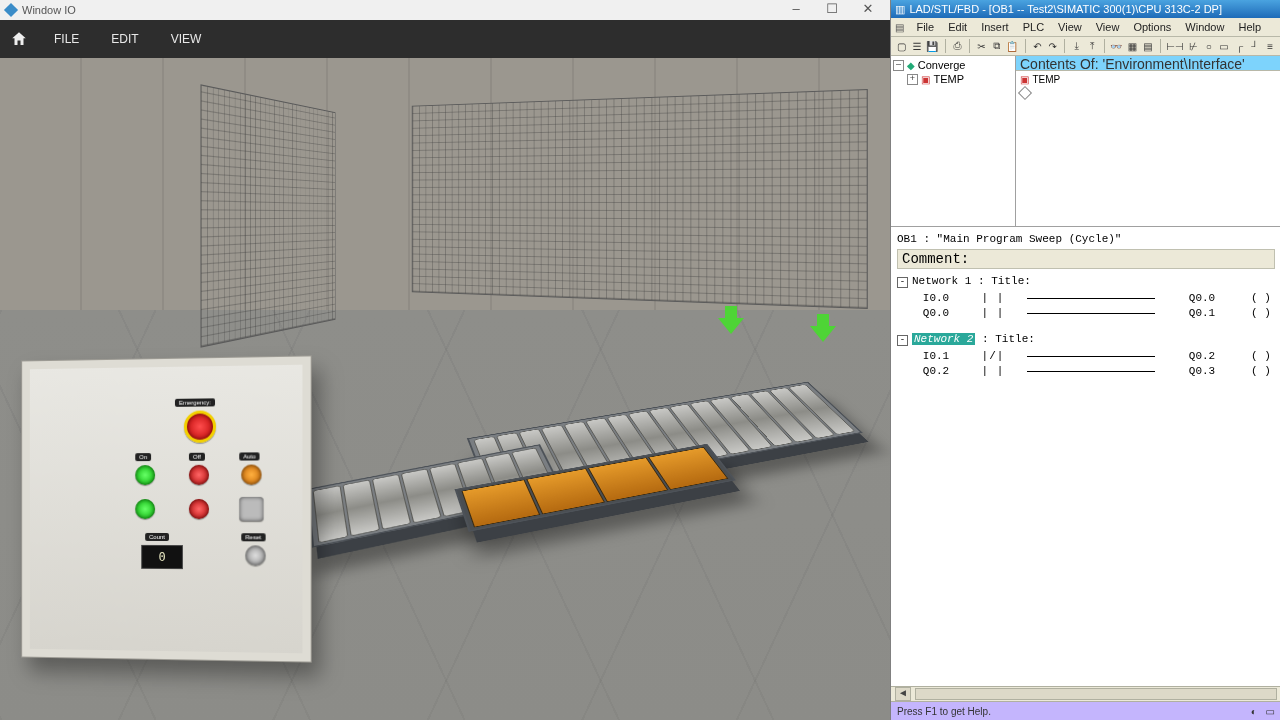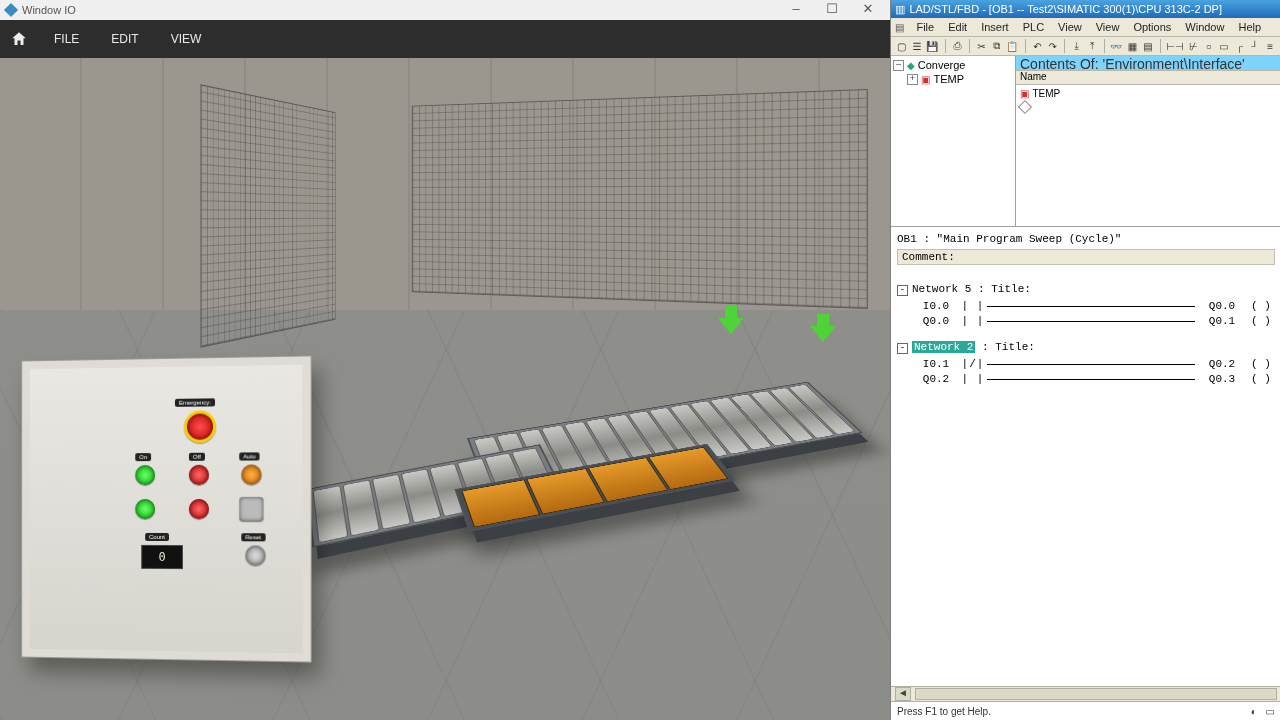--- a/index.html
+++ b/index.html
@@ -219,49 +219,49 @@
 }
 
 #plc-ladder {
   flex:1; background:#fff; overflow:auto;
   font-family:"Courier New", monospace; font-size:11px; color:#000;
   padding:4px 6px;
 }
 .ob-title { margin:2px 0 4px 0; }
 .comment-bar {
   background:#ece9d8; border:1px solid #c0c0b0;
-  font-size:11px; padding:1px 4px; margin-bottom:18px;
+  font-size:14px; padding:1px 4px; margin-bottom:6px;
 }
 .net-title { font-size:11px; margin:4px 0 3px 0;}
 .net-title .box {
   display:inline-block;width:9px;height:9px;border:1px solid #666;
   font-size:9px;line-height:8px;text-align:center;margin-right:4px;
 }
 .net-title.sel .nw {
-  background:#2aa89a;color:#fff;padding:0 2px;
-}
-.rung { height:14px; display:flex; align-items:center; margin:1px 0 1px 14px;}
+  background:#2aa89a;color:#fff;padding:0 2px;font-style:italic;
+}
+.rung { height:14px; display:flex; align-items:center; margin:1px 0 1px 14px;gap:20px;}
 .rung .addr-in { width:50px; text-align:center; }
 .rung .contact {
   width:24px; text-align:center; letter-spacing:1px;
 }
 .rung .wire { flex:1; border-bottom:1px solid #000; height:0; margin:0 2px;}
 .rung .addr-out { width:50px; text-align:center;}
 .rung .coil { width:28px; text-align:center; }
 
 #plc-hscroll {
   height:14px; background:#ece9d8; border-top:1px solid #b0b0a0;
   display:flex; align-items:center; font-size:10px; padding:0 4px; color:#444;
 }
 #plc-hscroll .arrow {
   width:14px; height:12px; background:#ddd9c8; border:1px solid #b0b0a0;
   text-align:center; line-height:10px; margin-right:4px;
 }
 #plc-statusbar {
-  height:18px; background:#ffffff; border-top:1px solid #b0b0a0;
+  height:18px; background:#c4b5fd; border-top:1px solid #b0b0a0;
   display:flex; align-items:center; font-size:10px; padding:0 6px; color:#333;
   justify-content: space-between;
 }
 #plc-statusbar .ricons span { margin-left:6px; }
 </style>
 </head>
 <body>
 
 <div id="root">
 
@@ -416,38 +416,37 @@
         </div>
         <div class="tree-row" style="padding-left:14px;">
           <span class="exp">+</span>
           <span class="ic2" style="color:#c33;">▣</span>
           <span>TEMP</span>
         </div>
       </div>
 
       <div id="plc-contents">
         <div class="hdr">Contents Of: 'Environment\Interface'</div>
-        <div class="colhdr">Name</div>
         <div class="body">
           <div class="row">
             <span style="color:#c33;">▣</span>
             <span>TEMP</span>
           </div>
           <div class="row">
             <span class="diamond2"></span>
           </div>
         </div>
       </div>
     </div>
 
     <div id="plc-ladder">
       <div class="ob-title">OB1 :  "Main Program Sweep (Cycle)"</div>
       <div class="comment-bar">Comment:</div>
       <div id="networks">
-          <div class="net-title"><span class="box">-</span><span class="nw">Network 5</span><span> : Title:</span></div>
+          <div class="net-title"><span class="box">-</span><span class="nw">Network 1</span><span> : Title:</span></div>
           <div class="rung">
             <span class="addr-in">I0.0</span>
             <span class="contact">| |</span>
             <span class="wire"></span>
             <span class="addr-out">Q0.0</span>
             <span class="coil">( )</span>
           </div>
           <div class="rung">
             <span class="addr-in">Q0.0</span>
             <span class="contact">| |</span>

